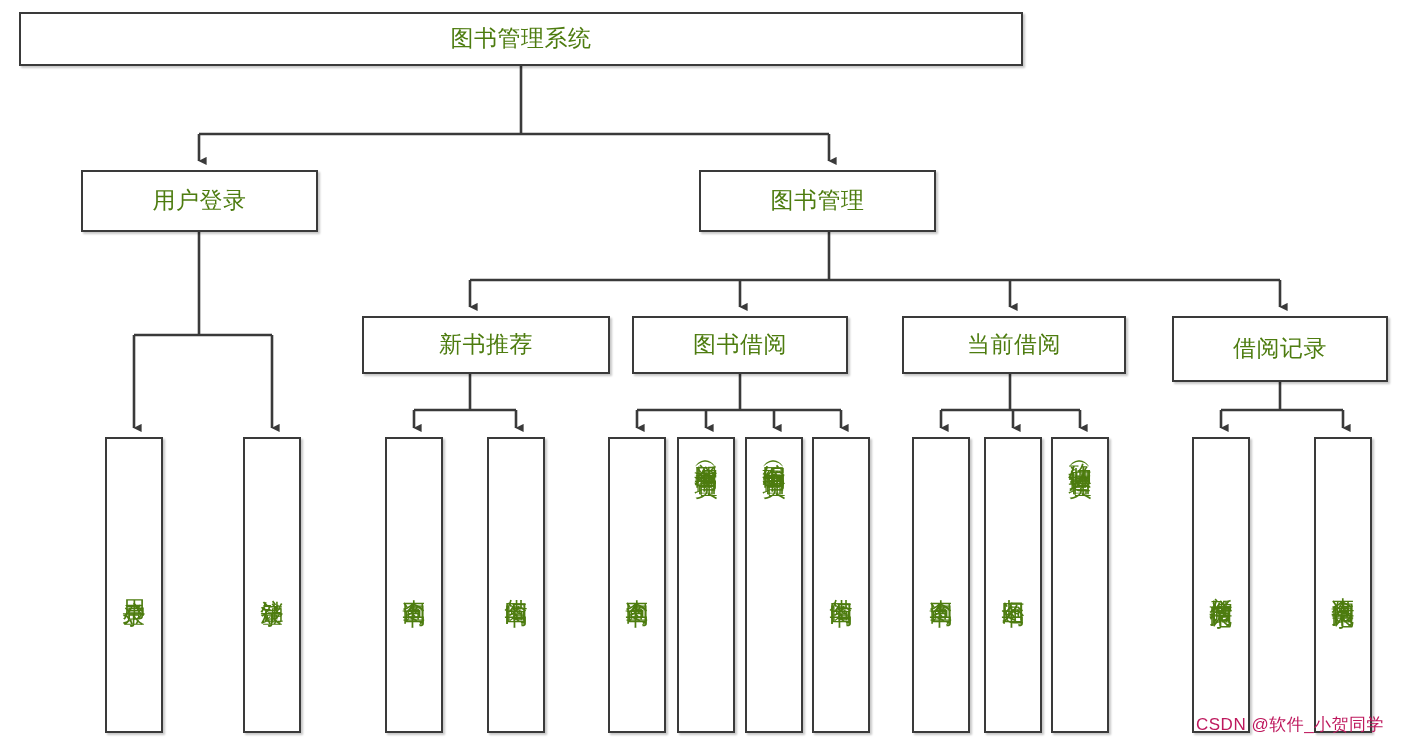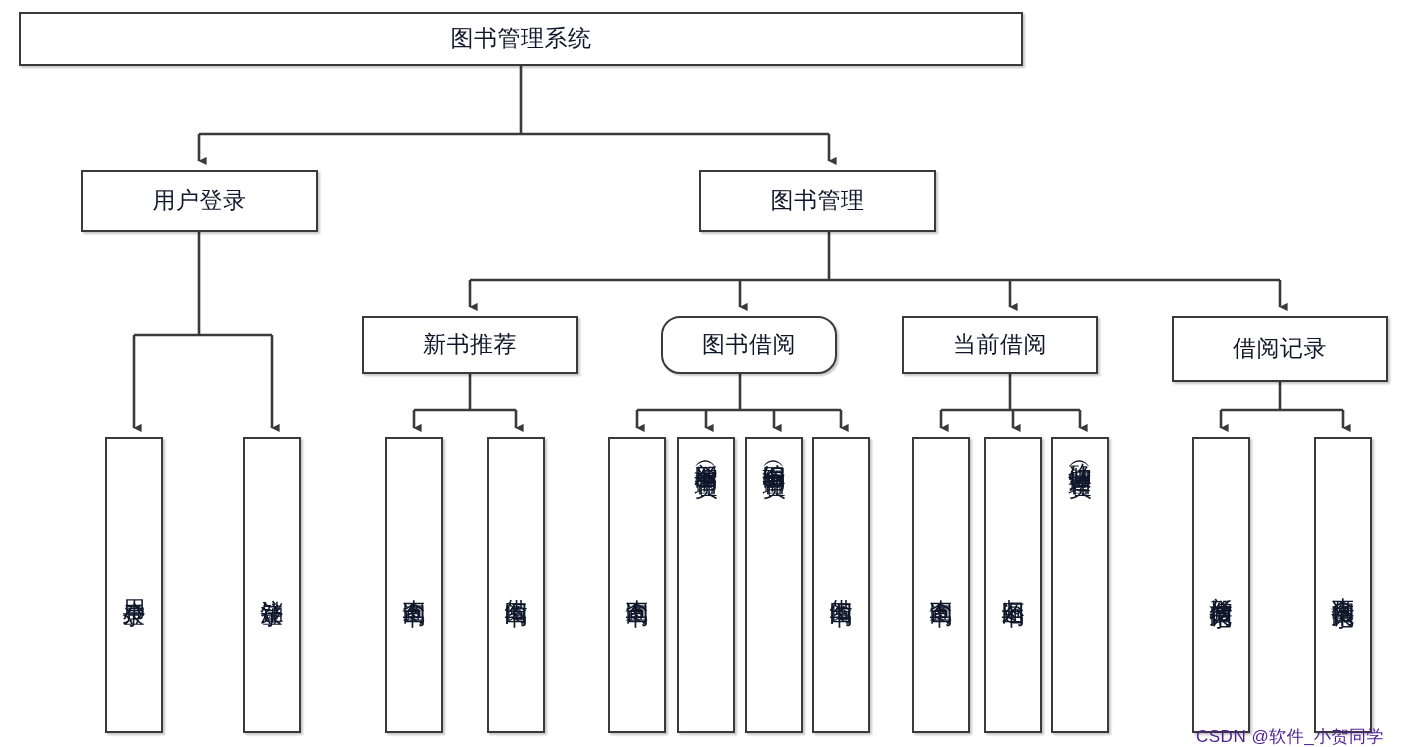--- a/index.html
+++ b/index.html
@@ -27,21 +27,21 @@
   }
   .node {
     position: absolute;
     box-sizing: border-box;
     background: #ffffff;
     border: 2px solid #3a3a3a;
     box-shadow: 2px 2px 2px rgba(0,0,0,0.22);
     display: flex;
     align-items: center;
     justify-content: center;
-    color: #0f172a;
+    color: #4d7c0f;
   }
   .node .label {
     display: block;
     text-align: center;
     line-height: 1.12;
     white-space: pre;
   }
   .node.horiz .label {
     font-size: 23px;
     letter-spacing: 0.5px;
@@ -58,24 +58,23 @@
     line-height: 1.08;
     letter-spacing: 2px;
   }
   .node.vert.center-text {
     align-items: center;
     padding-top: 0;
   }
   .watermark {
     position: absolute;
     font-size: 17px;
-    color: #4c1d95;
+    color: #be185d;
     white-space: nowrap;
     letter-spacing: 0.5px;
-    margin-top: 12px;
   }
 </style>
 </head>
 <body>
 
 <div id="canvas">
 
   <svg id="connectors" viewBox="0 0 1405 747" xmlns="http://www.w3.org/2000/svg">
     <defs>
       <marker id="arrowhead" markerWidth="9" markerHeight="9" refX="4.5" refY="7.6" orient="auto" markerUnits="userSpaceOnUse">
@@ -122,27 +121,27 @@
   <div id="nodes-layer">
       <div class="node horiz" style="left: 19px; top: 12px; width: 1004px; height: 54px;">
         <span class="label">图书管理系统</span>
       </div>
       <div class="node horiz" style="left: 81px; top: 170px; width: 237px; height: 62px;">
         <span class="label">用户登录</span>
       </div>
       <div class="node horiz" style="left: 699px; top: 170px; width: 237px; height: 62px;">
         <span class="label">图书管理</span>
       </div>
-      <div class="node horiz" style="left: 362px; top: 316px; width: 216px; height: 58px;">
+      <div class="node horiz" style="left: 362px; top: 316px; width: 248px; height: 58px;">
         <span class="label">新书推荐</span>
       </div>
-      <div class="node horiz" style="left: 661px; top: 316px; width: 176px; height: 58px; border-radius: 19px;">
+      <div class="node horiz" style="left: 632px; top: 316px; width: 216px; height: 58px;">
         <span class="label">图书借阅</span>
       </div>
-      <div class="node horiz" style="left: 902px; top: 316px; width: 196px; height: 58px;">
+      <div class="node horiz" style="left: 902px; top: 316px; width: 224px; height: 58px;">
         <span class="label">当前借阅</span>
       </div>
       <div class="node horiz" style="left: 1172px; top: 316px; width: 216px; height: 66px;">
         <span class="label">借阅记录</span>
       </div>
       <div class="node vert center-text" style="left: 105px; top: 437px; width: 58px; height: 296px;">
         <span class="label">用户登录</span>
       </div>
       <div class="node vert center-text" style="left: 243px; top: 437px; width: 58px; height: 296px;">
         <span class="label">注销登录</span>

